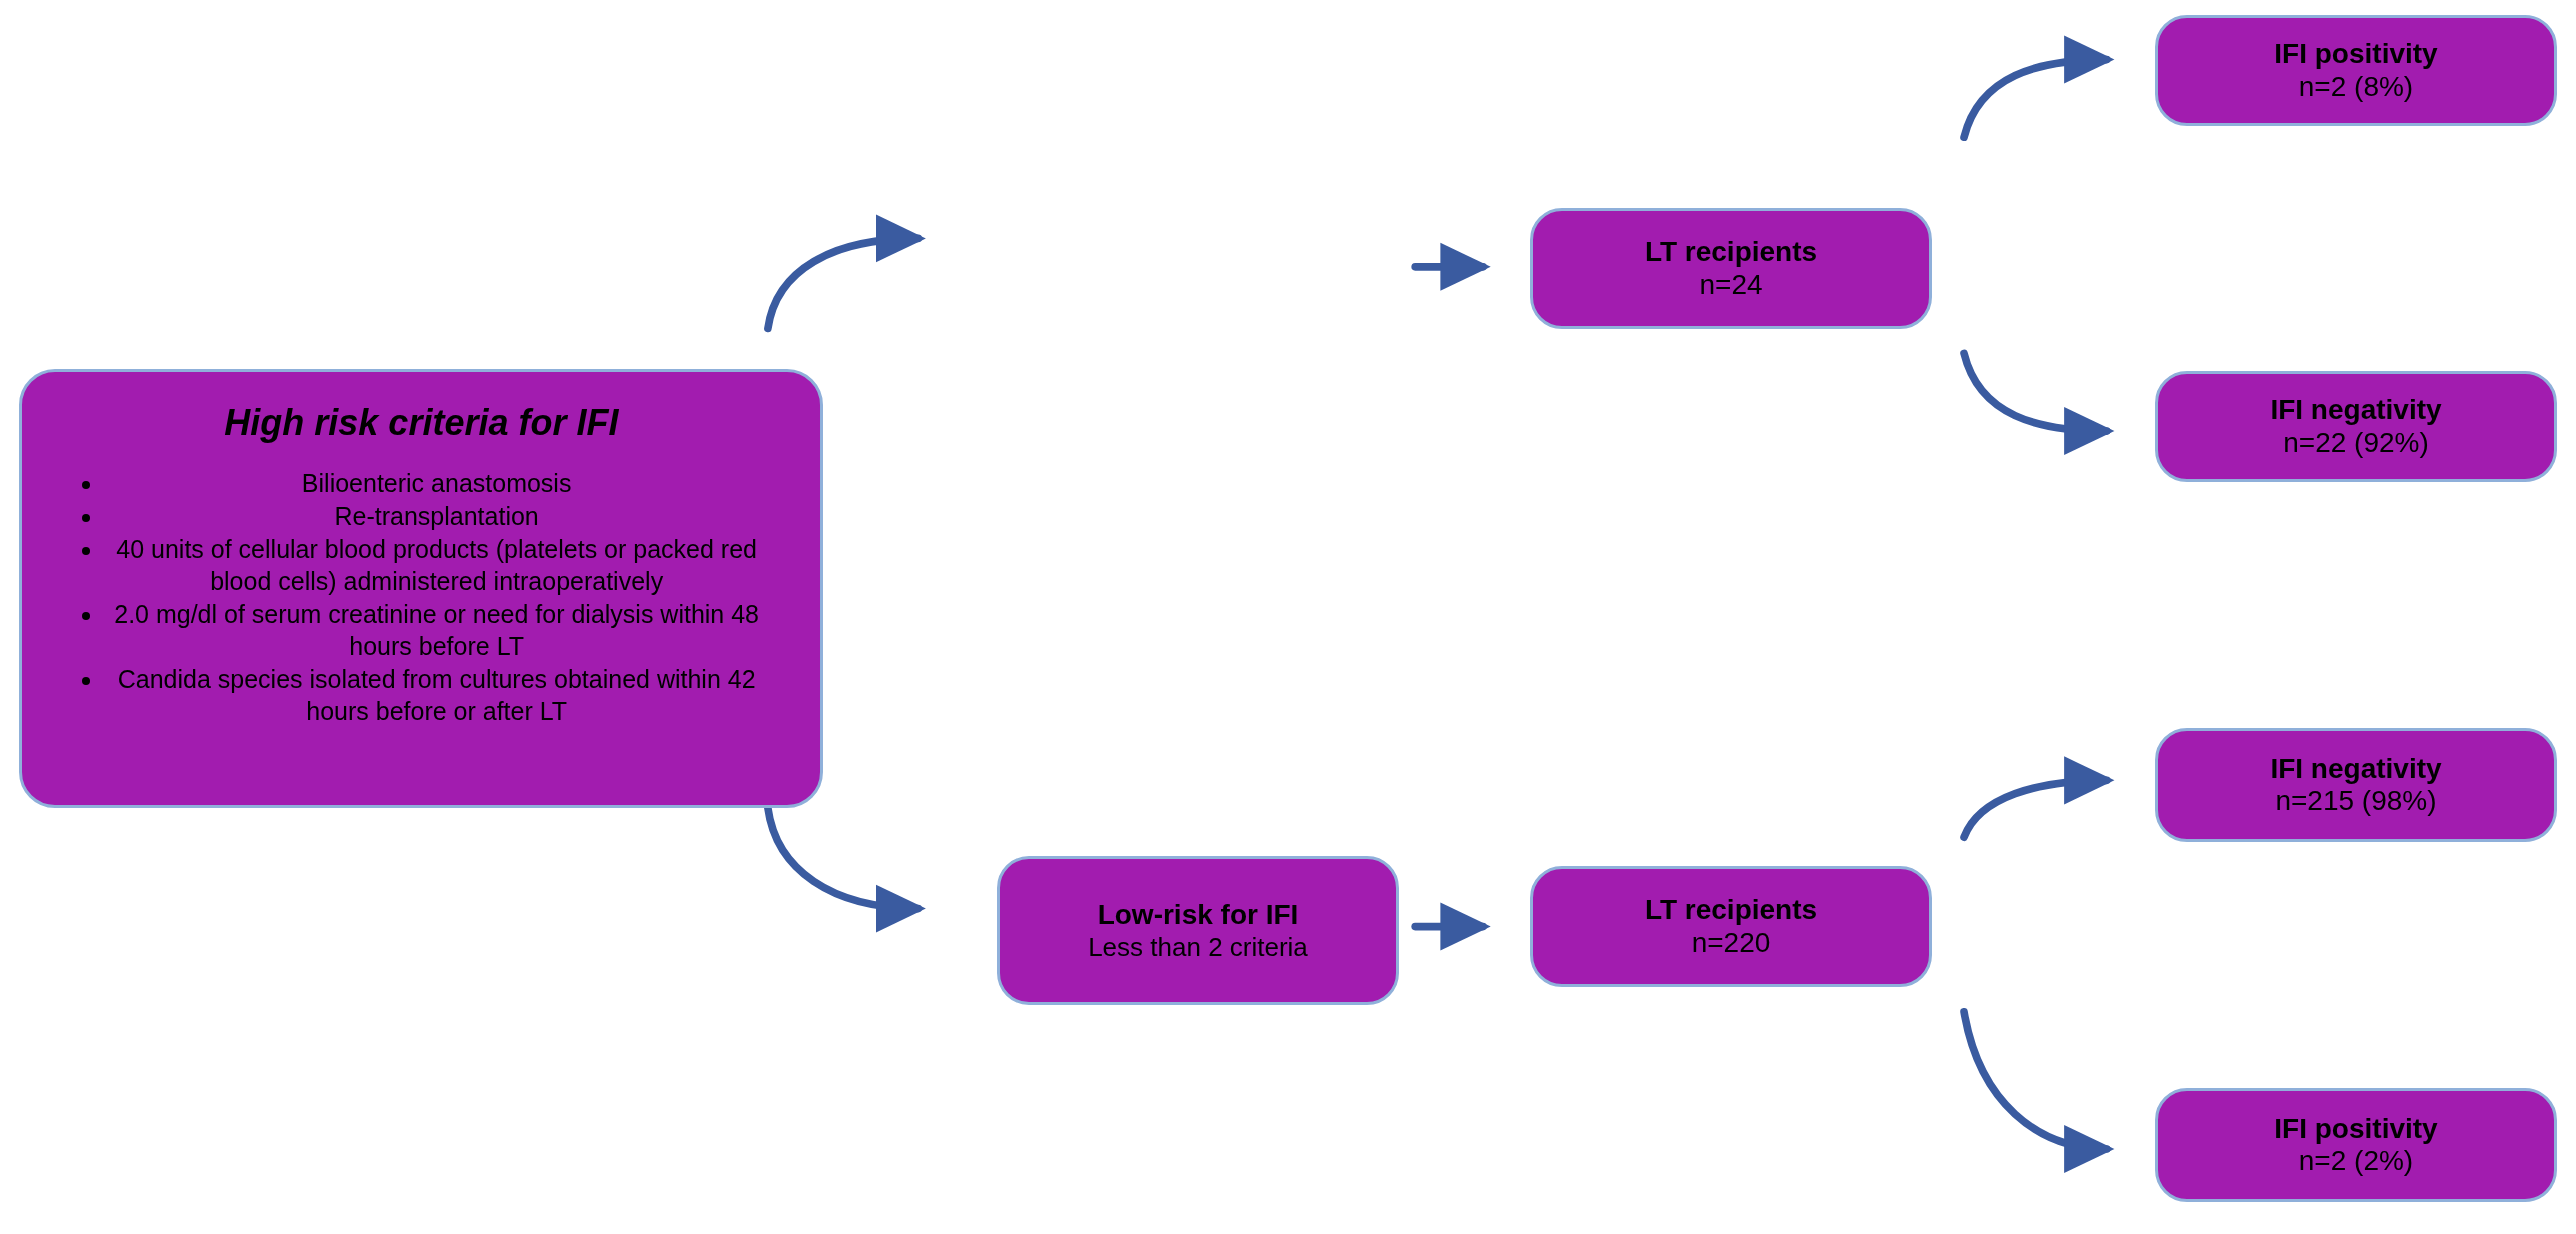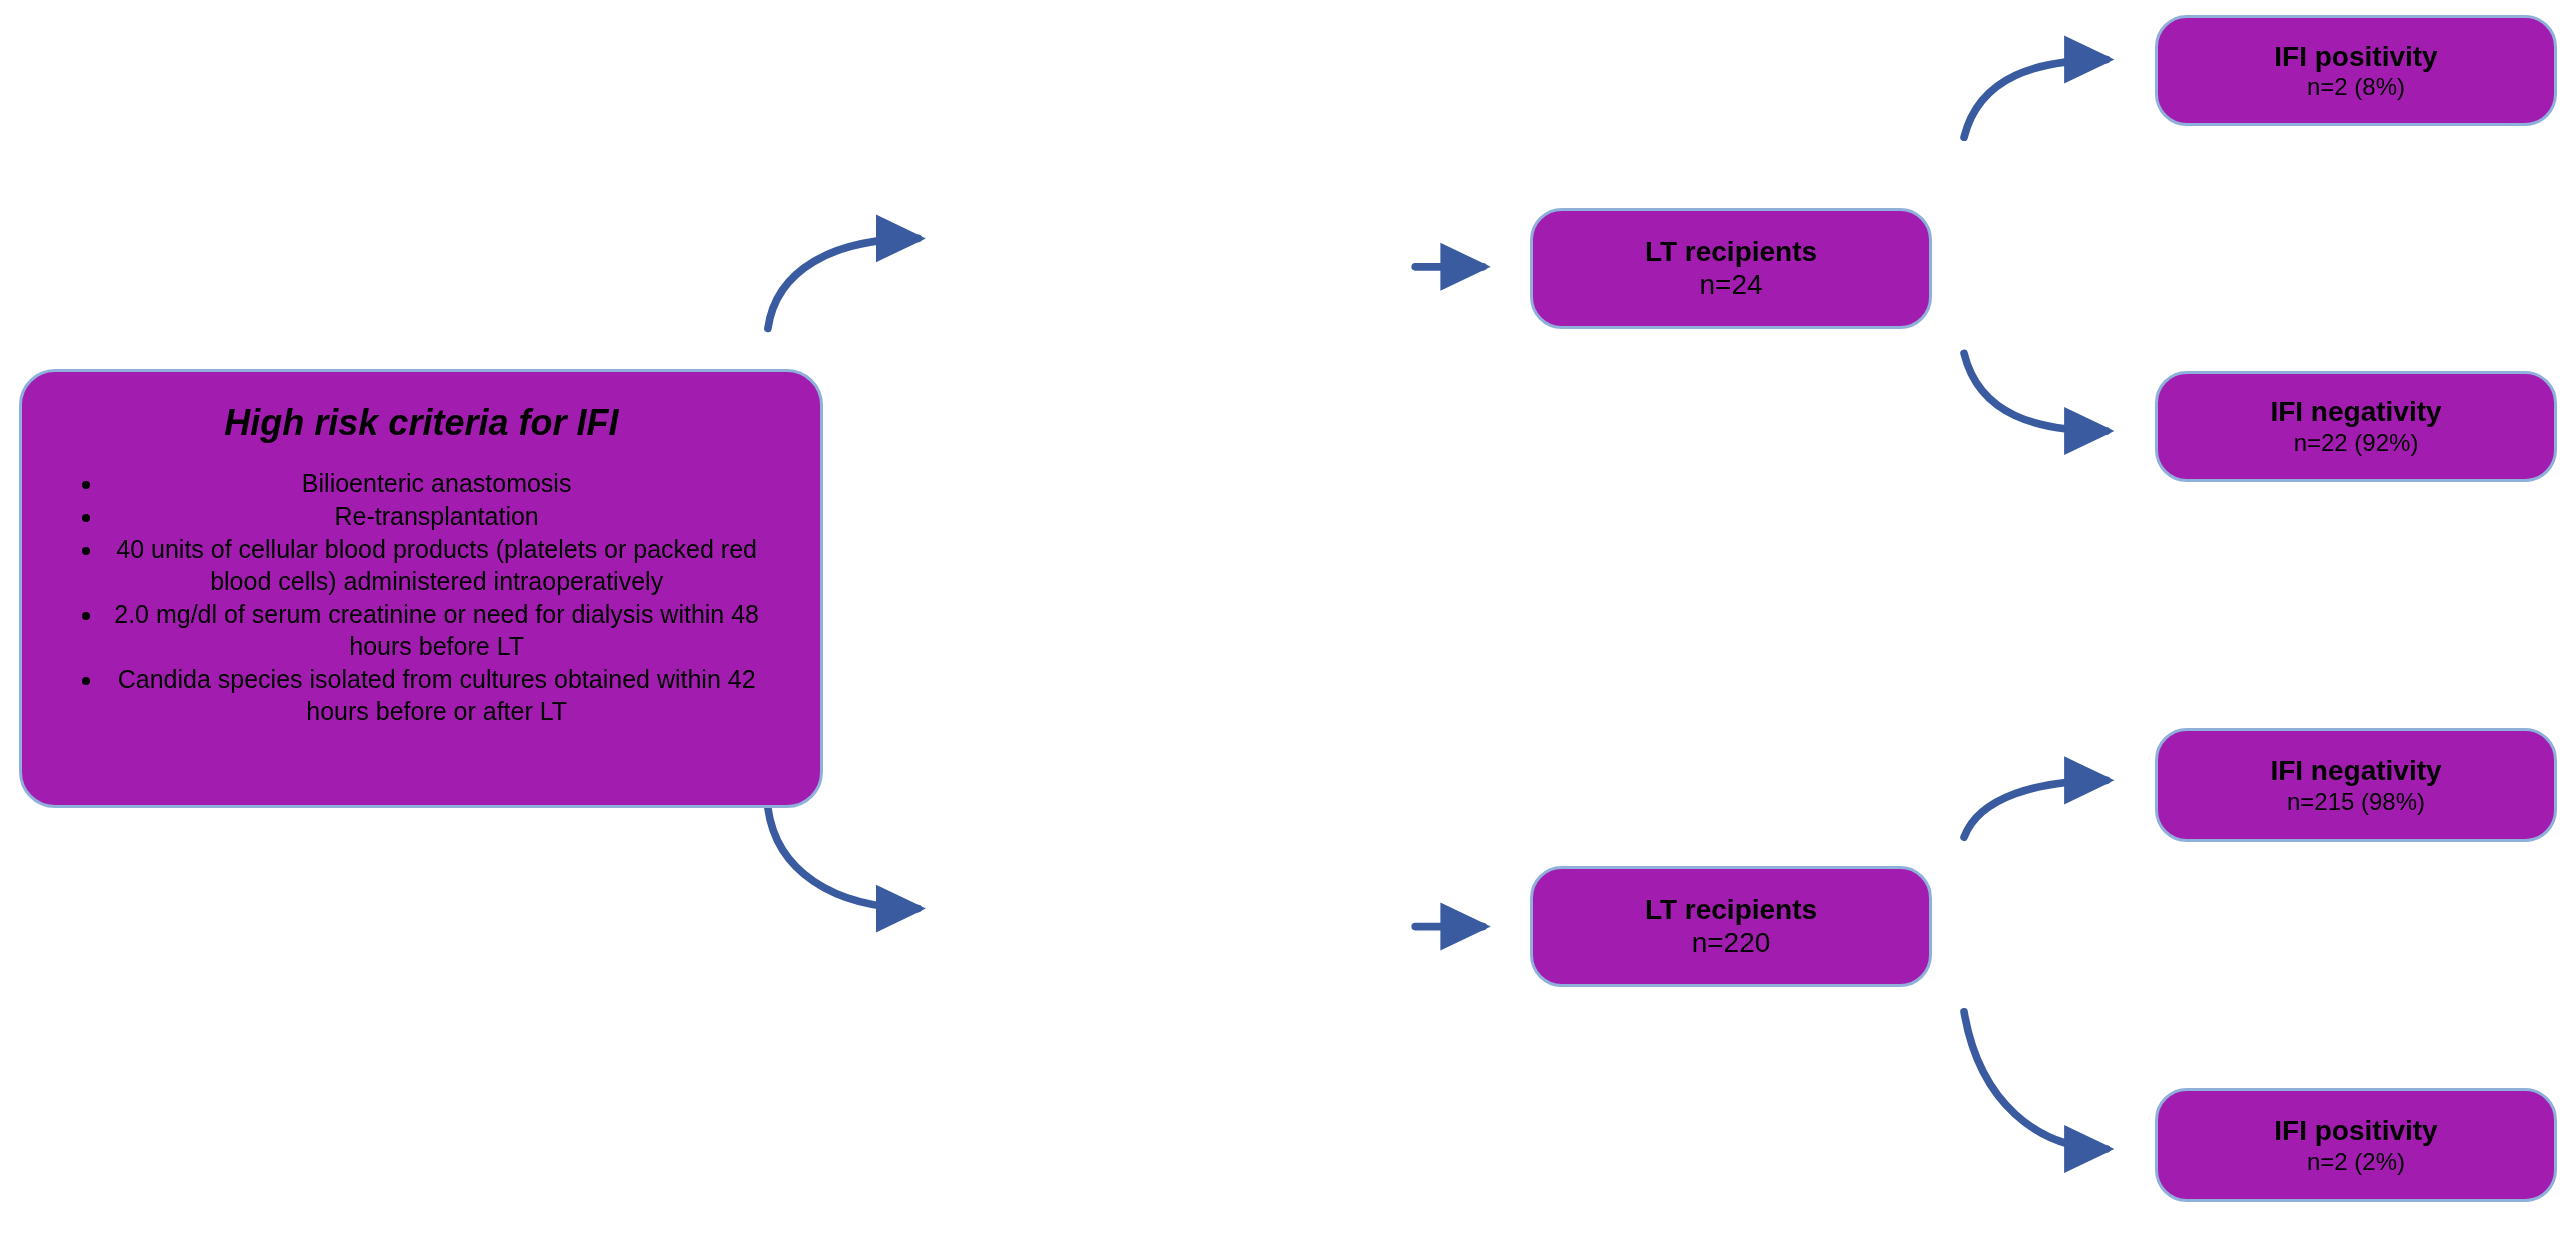--- a/index.html
+++ b/index.html
@@ -88,21 +88,21 @@
   #node-lt-low  { left: 1530px; top: 866px; width: 402px; height: 121px; }
   #node-lt-high .title, #node-lt-low .title { font-size: 28px; }
   #node-lt-high .sub,   #node-lt-low .sub   { font-size: 28px; margin-top: 1.4px; }
 
   
   #node-out-hr-pos { left: 2155px; top: 15.2px;   width: 402px; height: 111px; }
   #node-out-hr-neg { left: 2155px; top: 371px;  width: 402px; height: 111px; }
   #node-out-lr-neg { left: 2155px; top: 728px; width: 402px; height: 114px; }
   #node-out-lr-pos { left: 2155px; top: 1088px; width: 402px; height: 114px; }
   .outcome .title { font-size: 28px; }
-  .outcome .sub   { font-size: 24px; margin-top: 1.4px; }
+  .outcome .sub   { font-size: 28px; margin-top: 1.4px; }
 </style>
 </head>
 <body>
 
 <div id="canvas">
 
   <svg class="edges" viewBox="0 0 3717 1782" width="2576" height="1235" xmlns="http://www.w3.org/2000/svg">
     <defs>
       <marker id="arrowhead" markerWidth="7" markerHeight="7" refX="5.6" refY="3.5" orient="auto" markerUnits="strokeWidth">
         <path d="M0,0.35 L6.6,3.5 L0,6.65 Z" fill="#3a5ba0"></path>
@@ -131,20 +131,24 @@
     <ul>
       <li>Bilioenteric anastomosis</li>
       <li>Re-transplantation</li>
       <li>40 units of cellular blood products (platelets or packed red blood cells) administered intraoperatively</li>
       <li>2.0 mg/dl of serum creatinine or need for dialysis within 48 hours before LT</li>
       <li>Candida species isolated from cultures obtained within 42 hours before or after LT</li>
     </ul>
   </div>
 
 
+  <div class="node" id="node-low-risk">
+    <div class="title">Low-risk for IFI</div>
+    <div class="sub">Less than 2 criteria</div>
+  </div>
 
   <div class="node" id="node-lt-high">
     <div class="title">LT recipients</div>
     <div class="sub">n=24</div>
   </div>
 
   <div class="node" id="node-lt-low">
     <div class="title">LT recipients</div>
     <div class="sub">n=220</div>
   </div>

